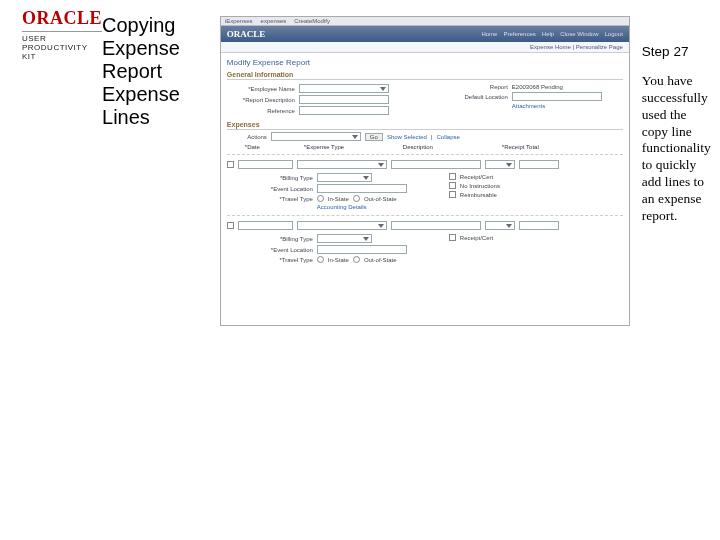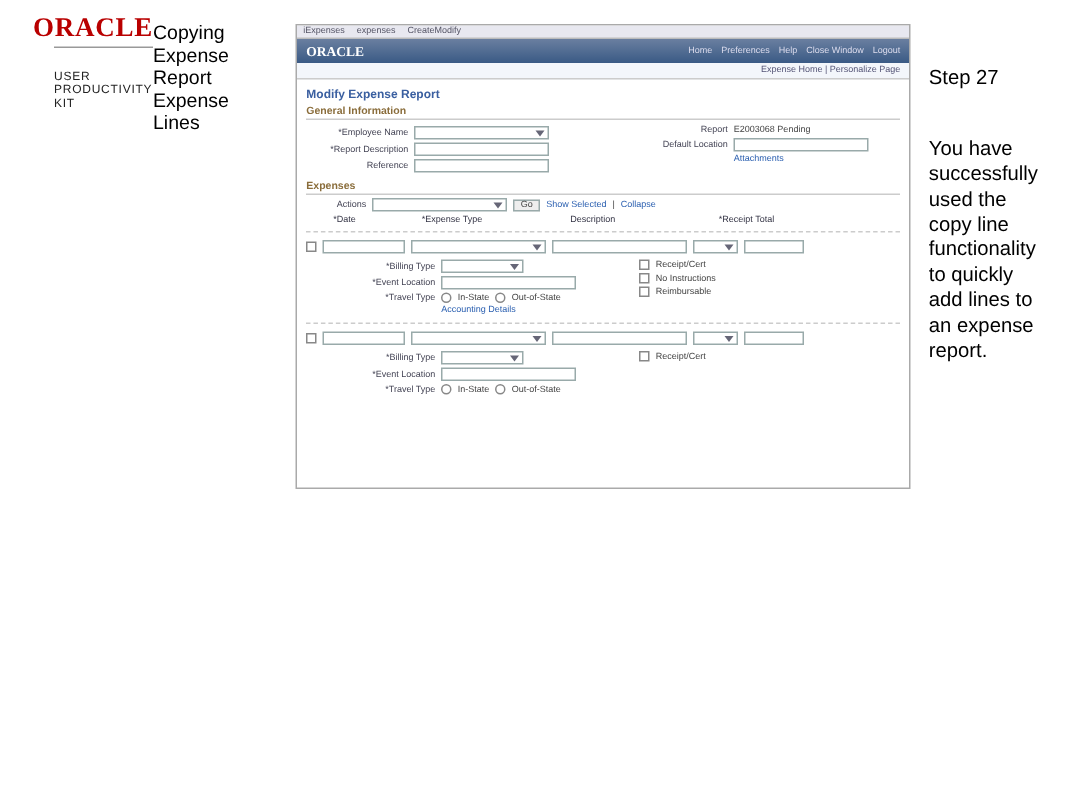--- a/index.html
+++ b/index.html
@@ -1,40 +1,40 @@
 <!DOCTYPE html>
 <html><head>
 <meta charset="utf-8">
 <style>
   * { box-sizing: border-box; margin: 0; padding: 0; }
   html, body { width: 720px; height: 540px; font-family: Arial, Helvetica, sans-serif; background: #fff; }
   .page { display: flex; width: 100%; height: 100%; }
   .hdr { display: flex; align-items: flex-start; padding: 8px 30px 4px 22px; }
   .brand { display: flex; flex-direction: column; gap: 2px; }
   .oracle-word { font-family: Georgia, 'Times New Roman', serif; color: #b90000; font-weight: bold; font-size: 18px; letter-spacing: 0.5px; }
-  .upk { font-size: 8px; letter-spacing: 0.5px; color: #222; border-top: 1px solid #999; padding-top: 14px; margin-left: 14px; }
-  .lesson-title { margin-left: auto; font-size: 13px; color: #000; padding-top: 6px; }
+  .upk { font-size: 8px; letter-spacing: 0.5px; color: #222; border-top: 1px solid #999; padding-top: 2px; }
+  .lesson-title { margin-left: auto; font-size: 20px; color: #000; padding-top: 6px; }
   .body { display: flex; flex: 1 1 auto; padding: 16px 28px 0 10px; gap: 12px; }
   .shot-col { flex: 0 0 410px; }
   .text-col { flex: 1 1 auto; padding-top: 28px; font-size: 13.5px; color: #000; line-height: 1.25; }
-  .step { margin-bottom: 30px; }
-  .instr { margin-bottom: 22px; max-width: 260px; }
+  .step { margin-bottom: 12px; }
+  .instr { margin-bottom: 22px; max-width: 260px; font-family: Liberation Serif, serif; }
   .endproc { font-weight: bold; }
 
   
   .shot { width: 410px; height: 310px; border: 1px solid #aaa; background: #fff; font-size: 6px; color: #444; overflow: hidden; }
   .shot-top { display: flex; background: #e8e8f0; border-bottom: 1px solid #bbb; padding: 1px 4px; gap: 8px; }
   .shot-top span { color: #556; }
   .shot-bar { display:flex; justify-content:space-between; align-items:center; background: linear-gradient(#6a7fa0,#3a5a85); color:#fff; padding: 3px 6px; }
   .shot-bar .ologo { font-family: Georgia, serif; font-weight:bold; font-size:9px; }
   .shot-bar .navlinks { display:flex; gap:6px; font-size:6px; }
   .shot-bar .navlinks span { color:#dde; }
   .subbar { text-align:right; padding: 2px 6px; border-bottom:1px solid #ccc; font-size:6px; color:#557; background:#f3f6fb; }
   .pad { padding: 3px 6px; }
-  .mod-title { color:#3a5fa0; font-weight:bold; font-size:8px; margin: 2px 0 3px; }
+  .mod-title { color:#3a5fa0; font-weight:normal; font-size:8px; margin: 2px 0 3px; }
   .frow { display:flex; align-items:center; gap:4px; margin: 2px 0; }
   .lbl { width: 68px; text-align:right; color:#445; font-size:6px; }
   .inp { height:9px; background:#fff; border:1px solid #9aa; }
   .w90 { width:90px; } .w55{width:55px;} .w40{width:40px;} .w30{width:30px;}
   .sel { position:relative; }
   .sel::after { content:""; position:absolute; right:2px; top:2px; width:0;height:0;border-left:3px solid transparent;border-right:3px solid transparent;border-top:4px solid #667; }
   .bluelink { color:#2a5fb0; font-size:6px; }
   .sect { color:#8a6d3b; font-weight:bold; font-size:7px; margin:4px 0 2px; border-bottom:1px solid #ccc; padding-bottom:1px; }
   .tblhdr { display:flex; gap:4px; font-size:6px; color:#334; padding: 1px 0; }
   .tblhdr div { flex:0 0 auto; }

